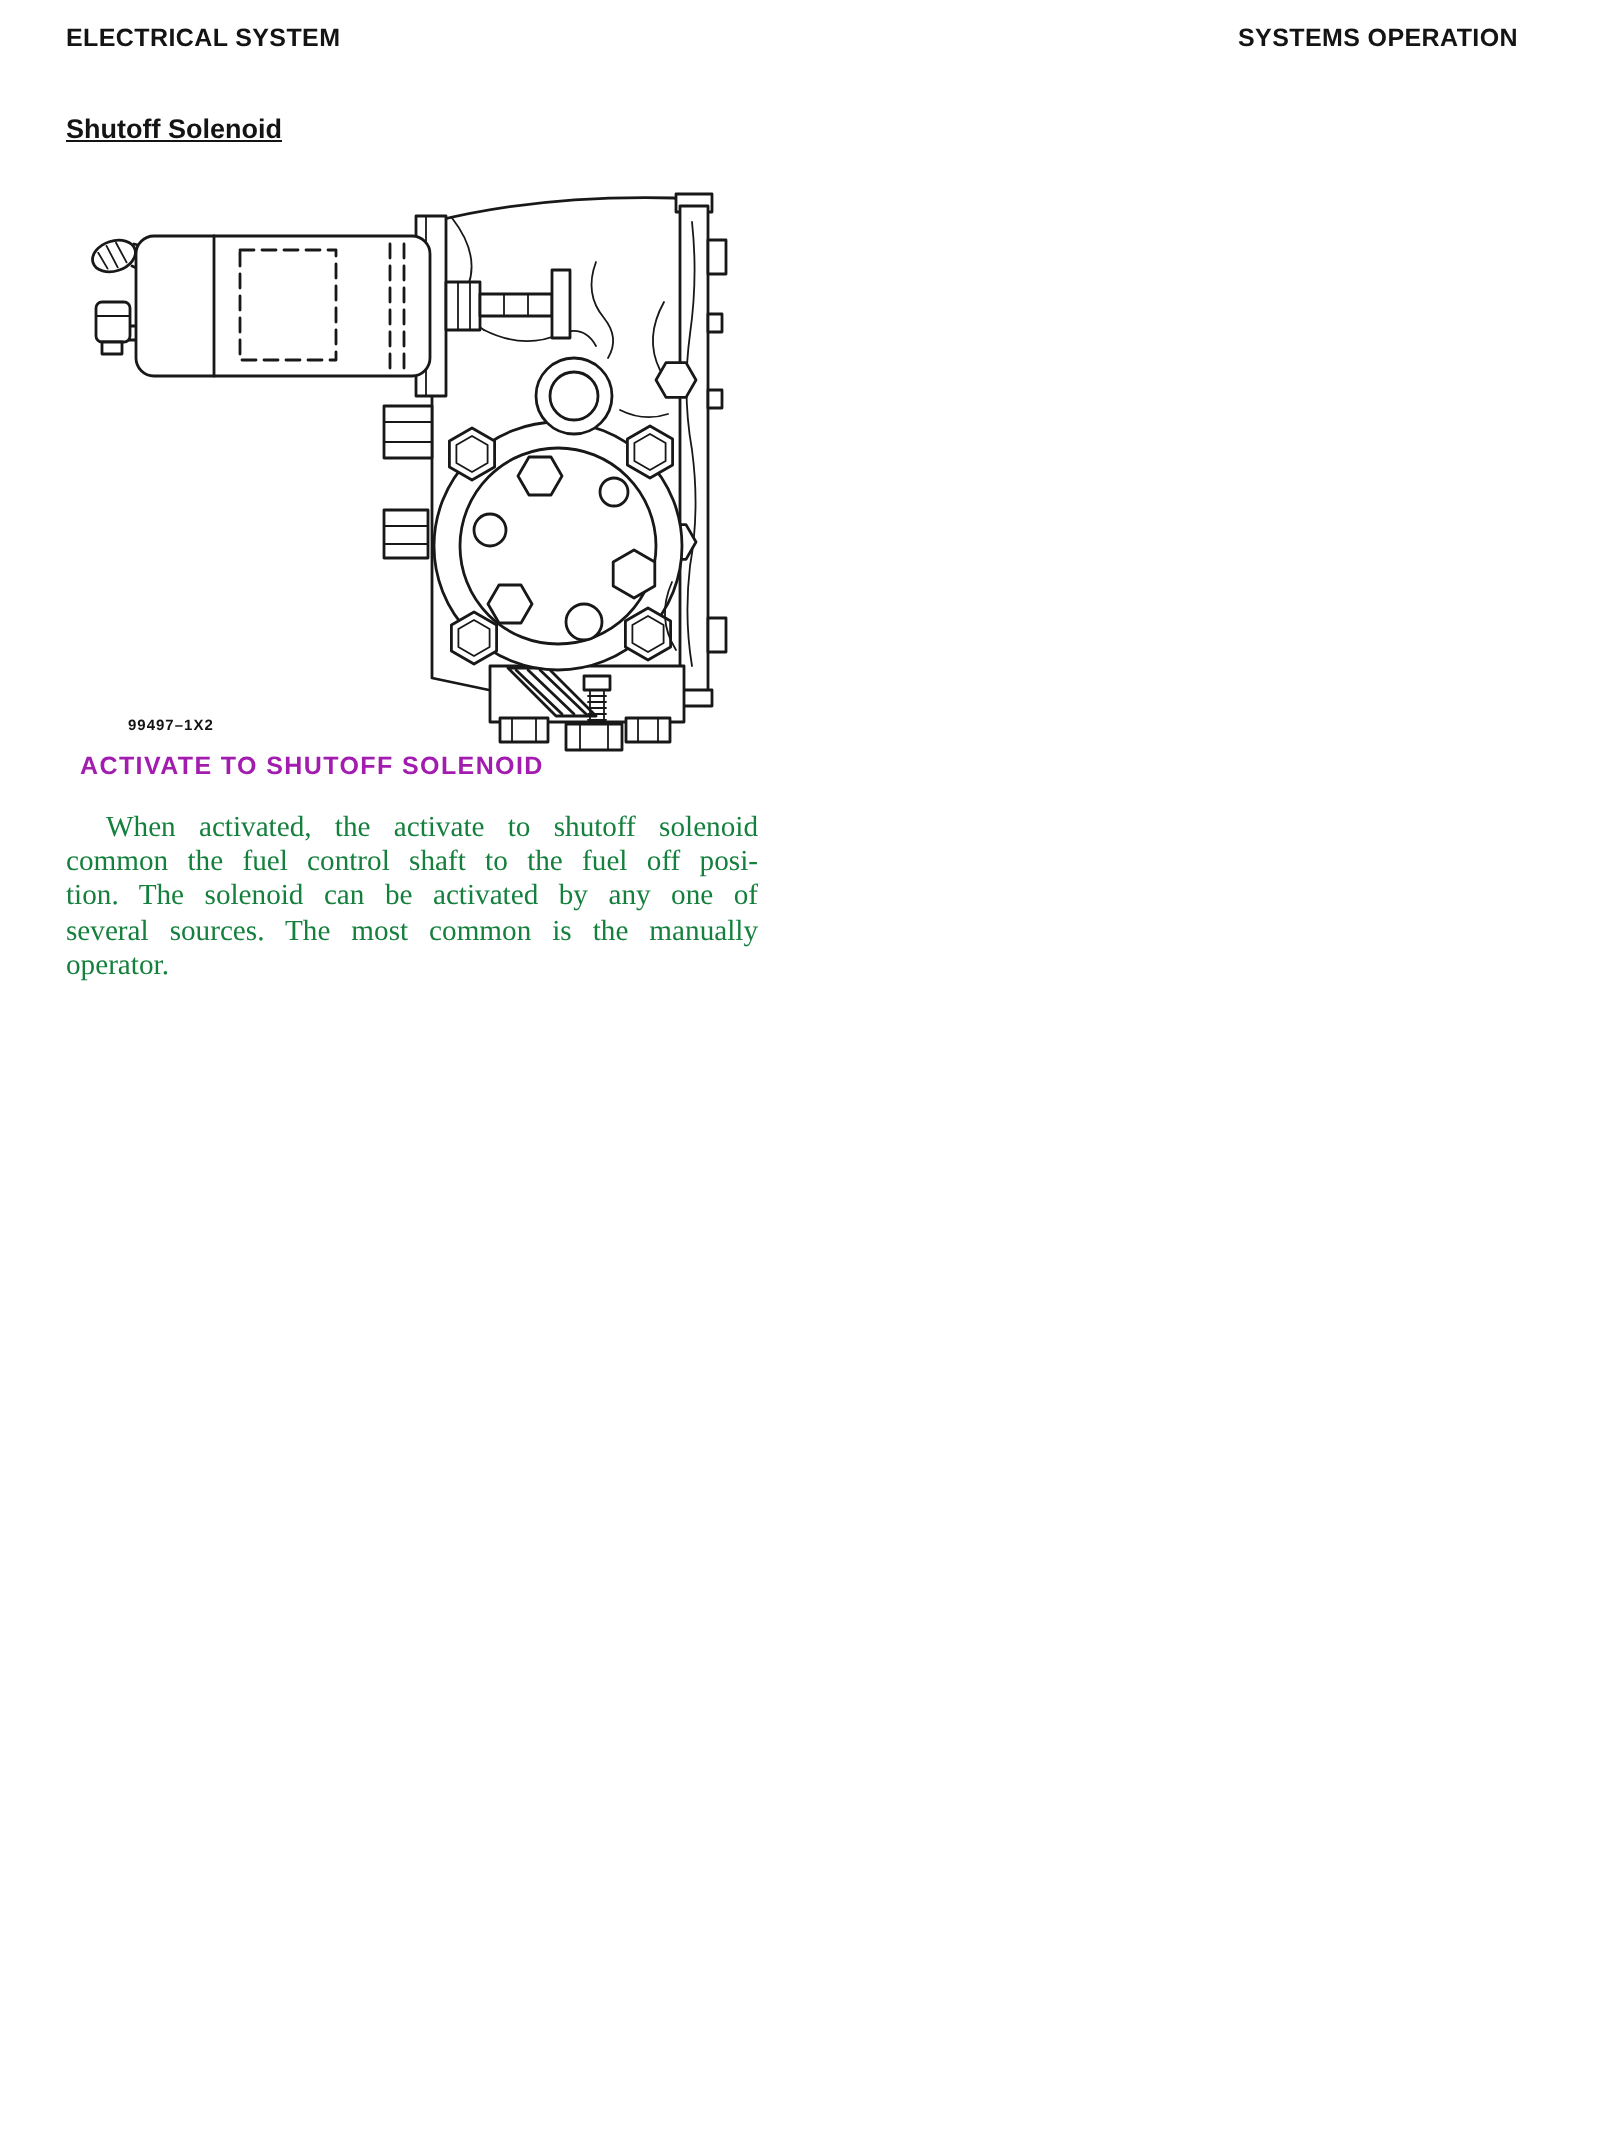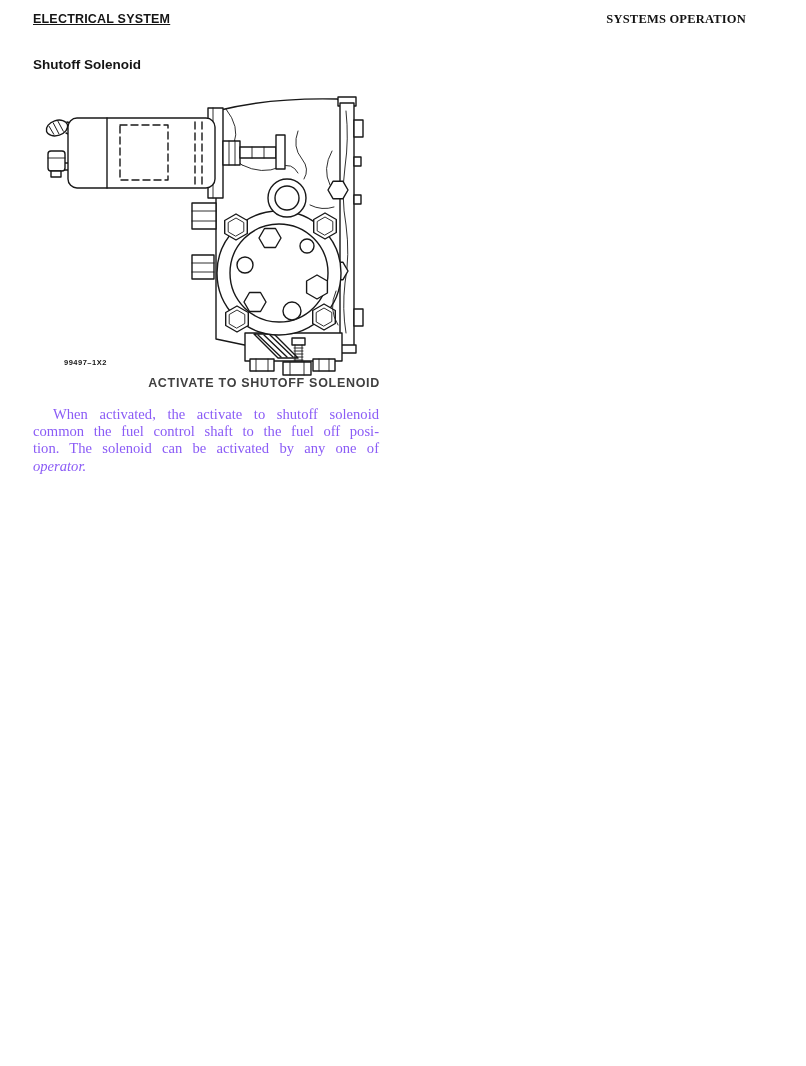--- a/index.html
+++ b/index.html
@@ -1,34 +1,34 @@
 <!DOCTYPE html>
 <html><head>
 <meta charset="utf-8">
 <style>
   html,body{margin:0;padding:0;background:#e8e8e8;}
   .page{
     position:relative;width:806px;height:1066px;background:#ffffff;
     font-family:"Liberation Sans",sans-serif;color:#141414;overflow:hidden;margin:0 auto;
   }
   .hdr{position:absolute;top:13px;font:700 12.5px/1.1 "Liberation Sans",sans-serif;letter-spacing:.2px;color:#141414;}
-  .hdr-left{left:33px;text-decoration:underline;}
-  .hdr-right{right:60px;font-family:Liberation Serif, serif;}
-  .section-title{position:absolute;top:58px;left:33px;margin:0;font:700 13.5px/1.1 "Liberation Sans",sans-serif;color:#141414;}
+  .hdr-left{left:33px;}
+  .hdr-right{right:47px;}
+  .section-title{position:absolute;top:58px;left:33px;margin:0;font:700 13.5px/1.1 "Liberation Sans",sans-serif;color:#141414;text-decoration:underline;}
   figure{margin:0;}
   .art{position:absolute;left:40px;top:95px;width:380px;height:285px;}
   .art svg{width:100%;height:100%;display:block;}
   .figid{position:absolute;left:64px;top:359px;font:700 7.5px/1 "Liberation Sans",sans-serif;letter-spacing:.5px;color:#141414;}
-  .caption{position:absolute;left:40px;top:376px;width:340px;margin:0;text-align:right;
-    font:700 12.5px/1.2 "Liberation Sans",sans-serif;letter-spacing:.7px;color:#404040;}
+  .caption{position:absolute;left:40px;top:376px;width:340px;margin:0;text-align:left;
+    font:700 12.5px/1.2 "Liberation Sans",sans-serif;letter-spacing:.7px;color:#a21caf;}
   .para{position:absolute;left:33px;top:406px;width:346px;
-    font:14.6px/17.2px "Liberation Serif",serif;color:#8b5cf6;}
+    font:14.6px/17.2px "Liberation Serif",serif;color:#15803d;}
   .pline{text-align:justify;text-align-last:justify;white-space:normal;}
   .pline.first{text-indent:20px;}
-  .pline.last{text-align-last:left;font-style:italic;}
+  .pline.last{text-align-last:left;}
   
   .s{stroke:#181818;fill:none;stroke-width:1.4;stroke-linejoin:round;stroke-linecap:round;}
   .sf{stroke:#181818;fill:#ffffff;stroke-width:1.4;stroke-linejoin:round;stroke-linecap:round;}
   .thin{stroke-width:.9;}
   .dash{stroke-dasharray:7 4;}
 </style>
 </head>
 <body>
 
 <div class="page">
@@ -142,16 +142,17 @@
       </svg>
     </div>
     <div class="figid">99497–1X2</div>
     <figcaption class="caption">ACTIVATE TO SHUTOFF SOLENOID</figcaption>
   </figure>
 
   <div class="para">
     <div class="pline first">When activated, the activate to shutoff solenoid</div>
     <div class="pline">common the fuel control shaft to the fuel off posi-</div>
     <div class="pline">tion. The solenoid can be activated by any one of</div>
+    <div class="pline">several sources. The most common is the manually</div>
     <div class="pline last">operator.</div>
   </div>
 
 </div>
 
 </body></html>

